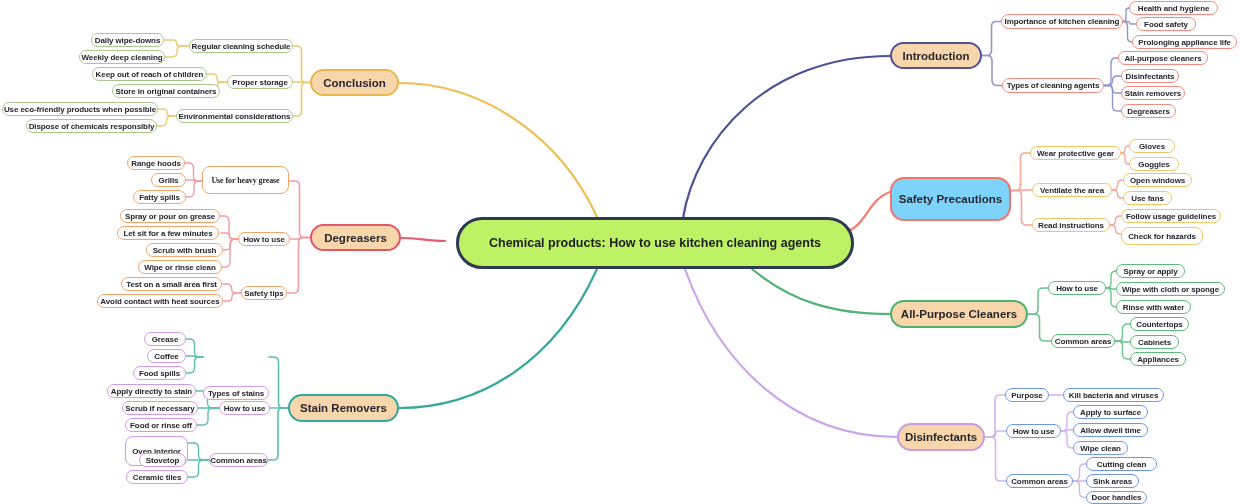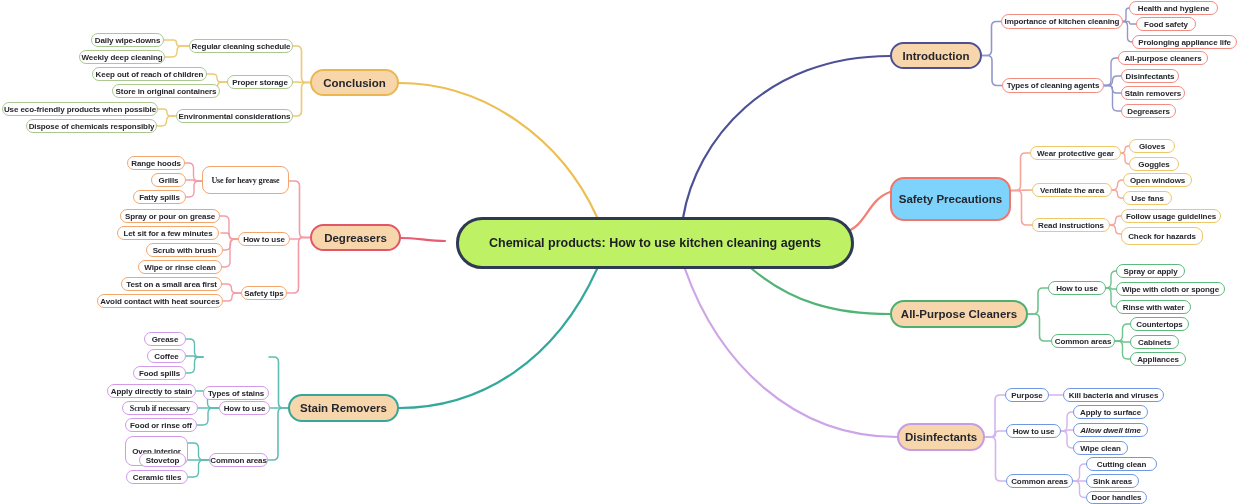--- a/index.html
+++ b/index.html
@@ -138,21 +138,21 @@
     <div class="node leaf" style="left: 1116px; top: 300px; width: 75px; height: 14px; border-color: rgb(92, 186, 125);">Rinse with water</div>
     <div class="node leaf" style="left: 1051px; top: 334px; width: 64px; height: 14px; border-color: rgb(92, 186, 125);">Common areas</div>
     <div class="node leaf" style="left: 1130px; top: 317px; width: 59px; height: 14px; border-color: rgb(92, 186, 125);">Countertops</div>
     <div class="node leaf" style="left: 1130px; top: 335px; width: 49px; height: 14px; border-color: rgb(92, 186, 125);">Cabinets</div>
     <div class="node leaf" style="left: 1130px; top: 352px; width: 56px; height: 14px; border-color: rgb(92, 186, 125);">Appliances</div>
     <div class="node topic" style="left: 897px; top: 423px; width: 88px; height: 28px; border-color: rgb(199, 156, 226); background: rgb(248, 214, 171);">Disinfectants</div>
     <div class="node leaf" style="left: 1005px; top: 388px; width: 44px; height: 14px; border-color: rgb(112, 151, 228);">Purpose</div>
     <div class="node leaf" style="left: 1063px; top: 388px; width: 101px; height: 14px; border-color: rgb(112, 151, 228);">Kill bacteria and viruses</div>
     <div class="node leaf" style="left: 1006px; top: 424px; width: 55px; height: 14px; border-color: rgb(112, 151, 228);">How to use</div>
     <div class="node leaf" style="left: 1073px; top: 405px; width: 75px; height: 14px; border-color: rgb(112, 151, 228);">Apply to surface</div>
-    <div class="node leaf" style="left: 1073px; top: 423px; width: 75px; height: 14px; border-color: rgb(112, 151, 228); font-style: italic;">Allow dwell time</div>
+    <div class="node leaf" style="left: 1073px; top: 423px; width: 75px; height: 14px; border-color: rgb(112, 151, 228);">Allow dwell time</div>
     <div class="node leaf" style="left: 1073px; top: 441px; width: 55px; height: 14px; border-color: rgb(112, 151, 228);">Wipe clean</div>
     <div class="node leaf" style="left: 1006px; top: 474px; width: 67px; height: 14px; border-color: rgb(112, 151, 228);">Common areas</div>
     <div class="node leaf" style="left: 1086px; top: 457px; width: 71px; height: 14px; border-color: rgb(112, 151, 228);">Cutting clean</div>
     <div class="node leaf" style="left: 1086px; top: 474px; width: 53px; height: 14px; border-color: rgb(112, 151, 228);">Sink areas</div>
     <div class="node leaf" style="left: 1086px; top: 491px; width: 61px; height: 13px; border-color: rgb(112, 151, 228);">Door handles</div>
     <div class="node topic" style="left: 310px; top: 69px; width: 89px; height: 27px; border-color: rgb(234, 183, 78); background: rgb(248, 214, 171);">Conclusion</div>
     <div class="node leaf" style="left: 189px; top: 39px; width: 104px; height: 14px; border-color: rgb(171, 200, 143);">Regular cleaning schedule</div>
     <div class="node leaf" style="left: 91px; top: 33px; width: 73px; height: 14px; border-color: rgb(171, 200, 143);">Daily wipe-downs</div>
     <div class="node leaf" style="left: 79px; top: 50px; width: 86px; height: 14px; border-color: rgb(171, 200, 143);">Weekly deep cleaning</div>
     <div class="node leaf" style="left: 227px; top: 75px; width: 66px; height: 14px; border-color: rgb(171, 200, 143);">Proper storage</div>
@@ -174,19 +174,19 @@
     <div class="node leaf" style="left: 241px; top: 286px; width: 46px; height: 14px; border-color: rgb(243, 166, 107);">Safety tips</div>
     <div class="node leaf" style="left: 121px; top: 277px; width: 101px; height: 14px; border-color: rgb(243, 166, 107);">Test on a small area first</div>
     <div class="node leaf" style="left: 97px; top: 294px; width: 126px; height: 14px; border-color: rgb(243, 166, 107);">Avoid contact with heat sources</div>
     <div class="node topic" style="left: 288px; top: 394px; width: 111px; height: 28px; border-color: rgb(53, 167, 155); background: rgb(248, 214, 171);">Stain Removers</div>
     <div class="node leaf" style="left: 203px; top: 350px; width: 66px; height: 14px; border-color: rgb(210, 154, 232); margin-top: 36px;">Types of stains</div>
     <div class="node leaf" style="left: 144px; top: 332px; width: 42px; height: 14px; border-color: rgb(210, 154, 232);">Grease</div>
     <div class="node leaf" style="left: 147px; top: 349px; width: 39px; height: 14px; border-color: rgb(210, 154, 232);">Coffee</div>
     <div class="node leaf" style="left: 133px; top: 366px; width: 53px; height: 14px; border-color: rgb(210, 154, 232);">Food spills</div>
     <div class="node leaf" style="left: 219px; top: 401px; width: 51px; height: 14px; border-color: rgb(210, 154, 232);">How to use</div>
     <div class="node leaf" style="left: 107px; top: 384px; width: 89px; height: 14px; border-color: rgb(210, 154, 232);">Apply directly to stain</div>
-    <div class="node leaf" style="left: 122px; top: 401px; width: 76px; height: 14px; border-color: rgb(210, 154, 232); font-family: Liberation Serif, serif;">Scrub if necessary</div>
+    <div class="node leaf" style="left: 122px; top: 401px; width: 76px; height: 14px; border-color: rgb(210, 154, 232);">Scrub if necessary</div>
     <div class="node leaf" style="left: 125px; top: 418px; width: 72px; height: 14px; border-color: rgb(210, 154, 232);">Food or rinse off</div>
     <div class="node leaf" style="left: 209px; top: 453px; width: 59px; height: 14px; border-color: rgb(210, 154, 232);">Common areas</div>
     <div class="node leaf" style="left: 125px; top: 436px; width: 63px; height: 30px; border-color: rgb(210, 154, 232);">Oven interior</div>
     <div class="node leaf" style="left: 139px; top: 453px; width: 47px; height: 14px; border-color: rgb(210, 154, 232);">Stovetop</div>
     <div class="node leaf" style="left: 126px; top: 470px; width: 62px; height: 14px; border-color: rgb(210, 154, 232);">Ceramic tiles</div>
   </div>
 
 </body></html>

